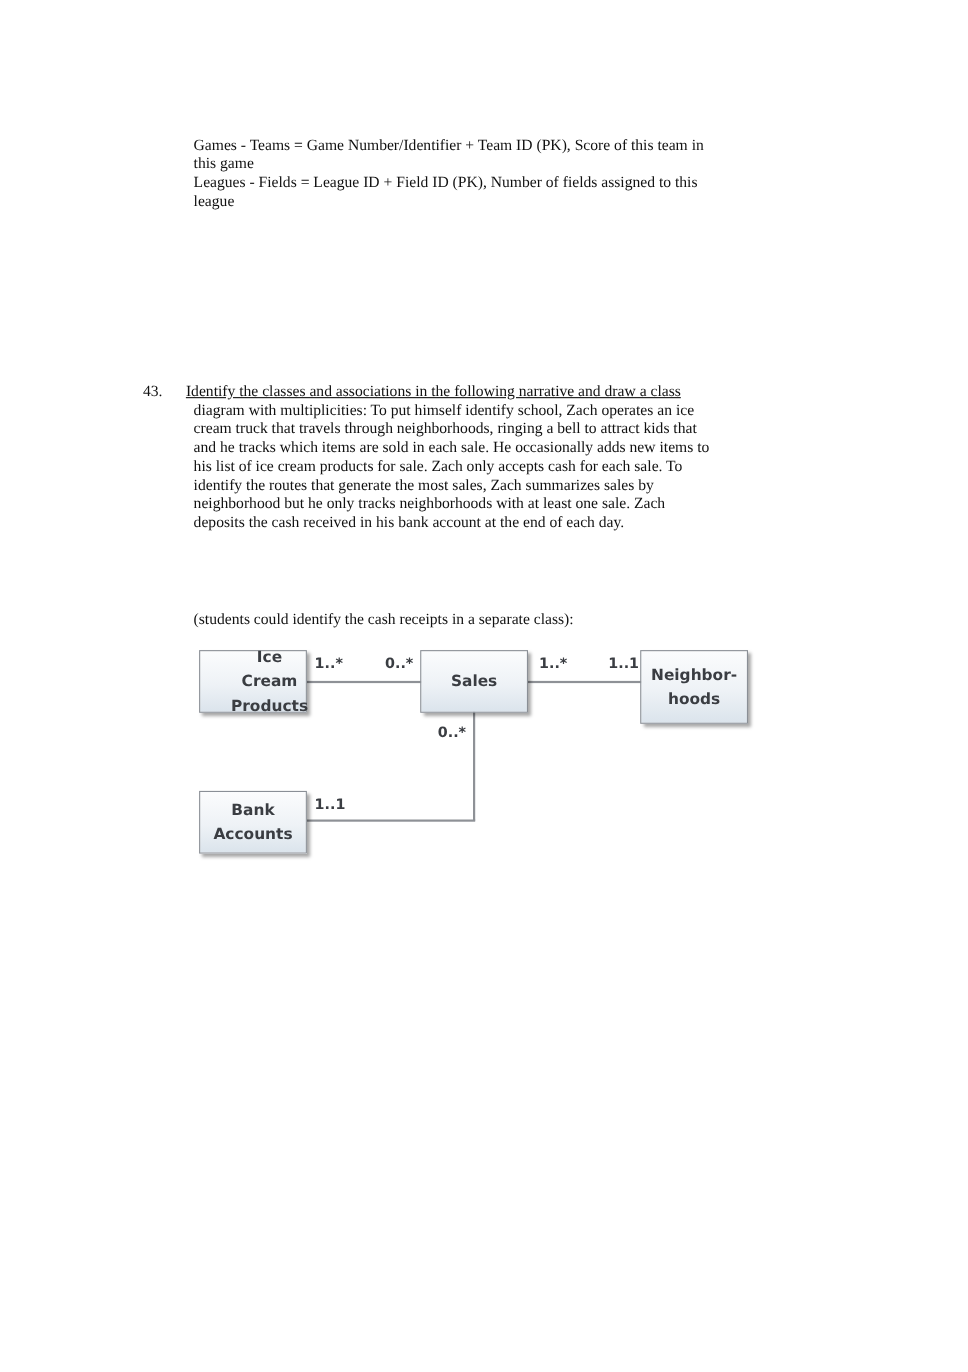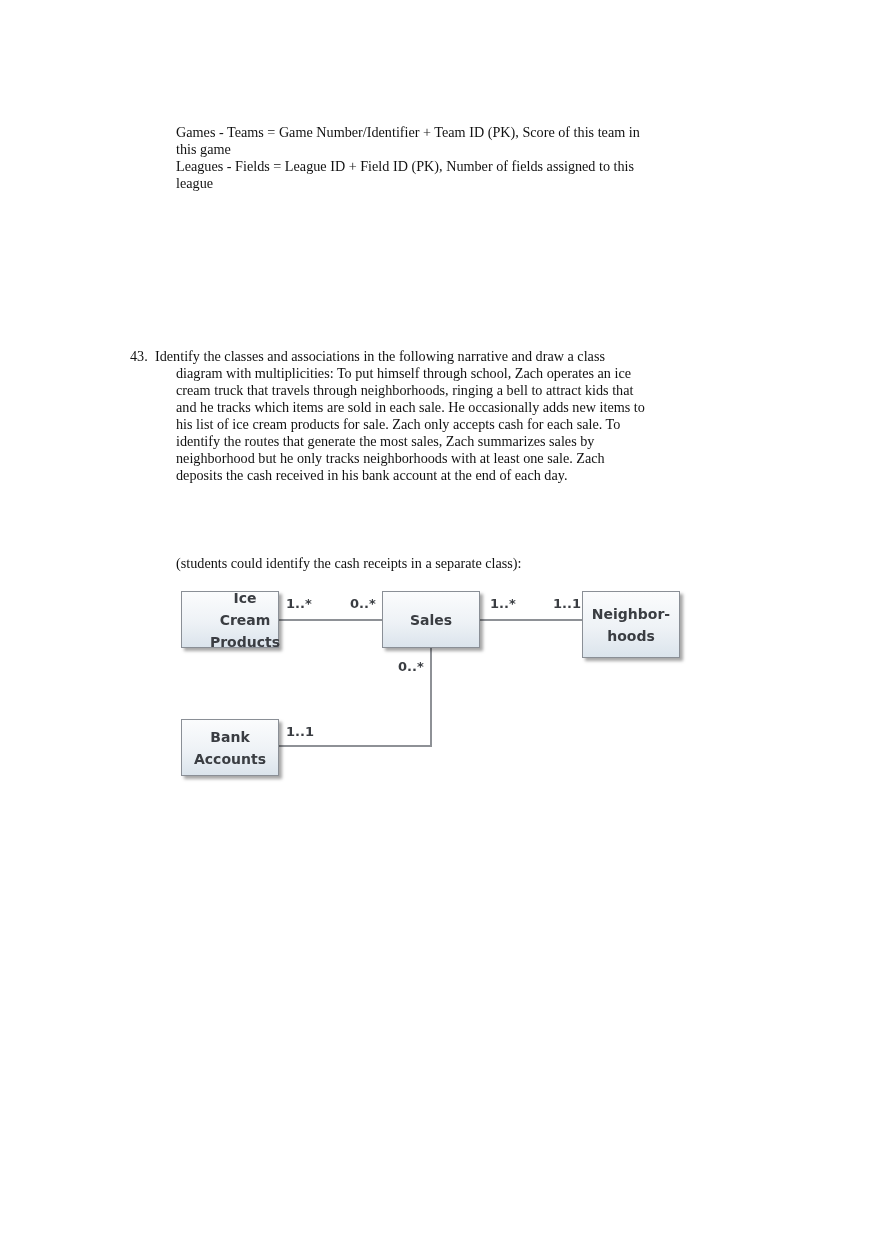--- a/index.html
+++ b/index.html
@@ -1,21 +1,21 @@
 <!DOCTYPE html>
 <html><head>
 <meta charset="utf-8">
 <style>
   html, body { margin: 0; padding: 0; background: #ffffff; }
   body { width: 880px; height: 1247px; position: relative; overflow: hidden;
          font-family: "Liberation Serif", serif; color: #111; }
   .block { position: absolute; left: 176px; }
   .line { display: block; height: 17px; white-space: nowrap; font-size: 14.2px; }
   .qnum { position: absolute; left: 130px; top: 348px; font-size: 14.2px; line-height: 17px; }
-  .q-first { position: absolute; left: 155px; top: 348px; font-size: 14.2px; line-height: 17px; white-space: nowrap; }
+  .q-first { position: absolute; left: 169px; top: 348px; font-size: 14.2px; line-height: 17px; white-space: nowrap; text-decoration: underline; }
   .q-rest { position: absolute; left: 176px; top: 365px; }
   .note { position: absolute; left: 176px; top: 555px; font-size: 14.2px; line-height: 17px; white-space: nowrap; }
 
   .diagram { position: absolute; left: 0; top: 0; width: 880px; height: 1247px; pointer-events: none; }
   .diagram * { pointer-events: auto; }
   .cls { position: absolute; box-sizing: border-box; border: 1.5px solid #8a8f96;
          background: linear-gradient(#fbfcfd 0%, #eef2f6 55%, #dbe4ec 100%);
          box-shadow: 3px 3px 3px rgba(0,0,0,0.35);
          display: flex; flex-direction: column; align-items: center; justify-content: center;
          font-family: "DejaVu Sans", sans-serif; font-weight: bold; font-size: 14px;
@@ -30,21 +30,21 @@
 <div class="block" style="top:124px;">
   <span class="line">Games - Teams = Game Number/Identifier + Team ID (PK), Score of this team in</span>
   <span class="line">this game</span>
   <span class="line">Leagues - Fields = League ID + Field ID (PK), Number of fields assigned to this</span>
   <span class="line">league</span>
 </div>
 
 <span class="qnum">43.</span>
 <span class="q-first">Identify the classes and associations in the following narrative and draw a class</span>
 <div class="q-rest">
-  <span class="line">diagram with multiplicities: To put himself through school, Zach operates an ice</span>
+  <span class="line">diagram with multiplicities: To put himself identify school, Zach operates an ice</span>
   <span class="line">cream truck that travels through neighborhoods, ringing a bell to attract kids that</span>
   <span class="line">and he tracks which items are sold in each sale. He occasionally adds new items to</span>
   <span class="line">his list of ice cream products for sale. Zach only accepts cash for each sale. To</span>
   <span class="line">identify the routes that generate the most sales, Zach summarizes sales by</span>
   <span class="line">neighborhood but he only tracks neighborhoods with at least one sale. Zach</span>
   <span class="line">deposits the cash received in his bank account at the end of each day.</span>
 </div>
 
 <span class="note">(students could identify the cash receipts in a separate class):</span>
 

